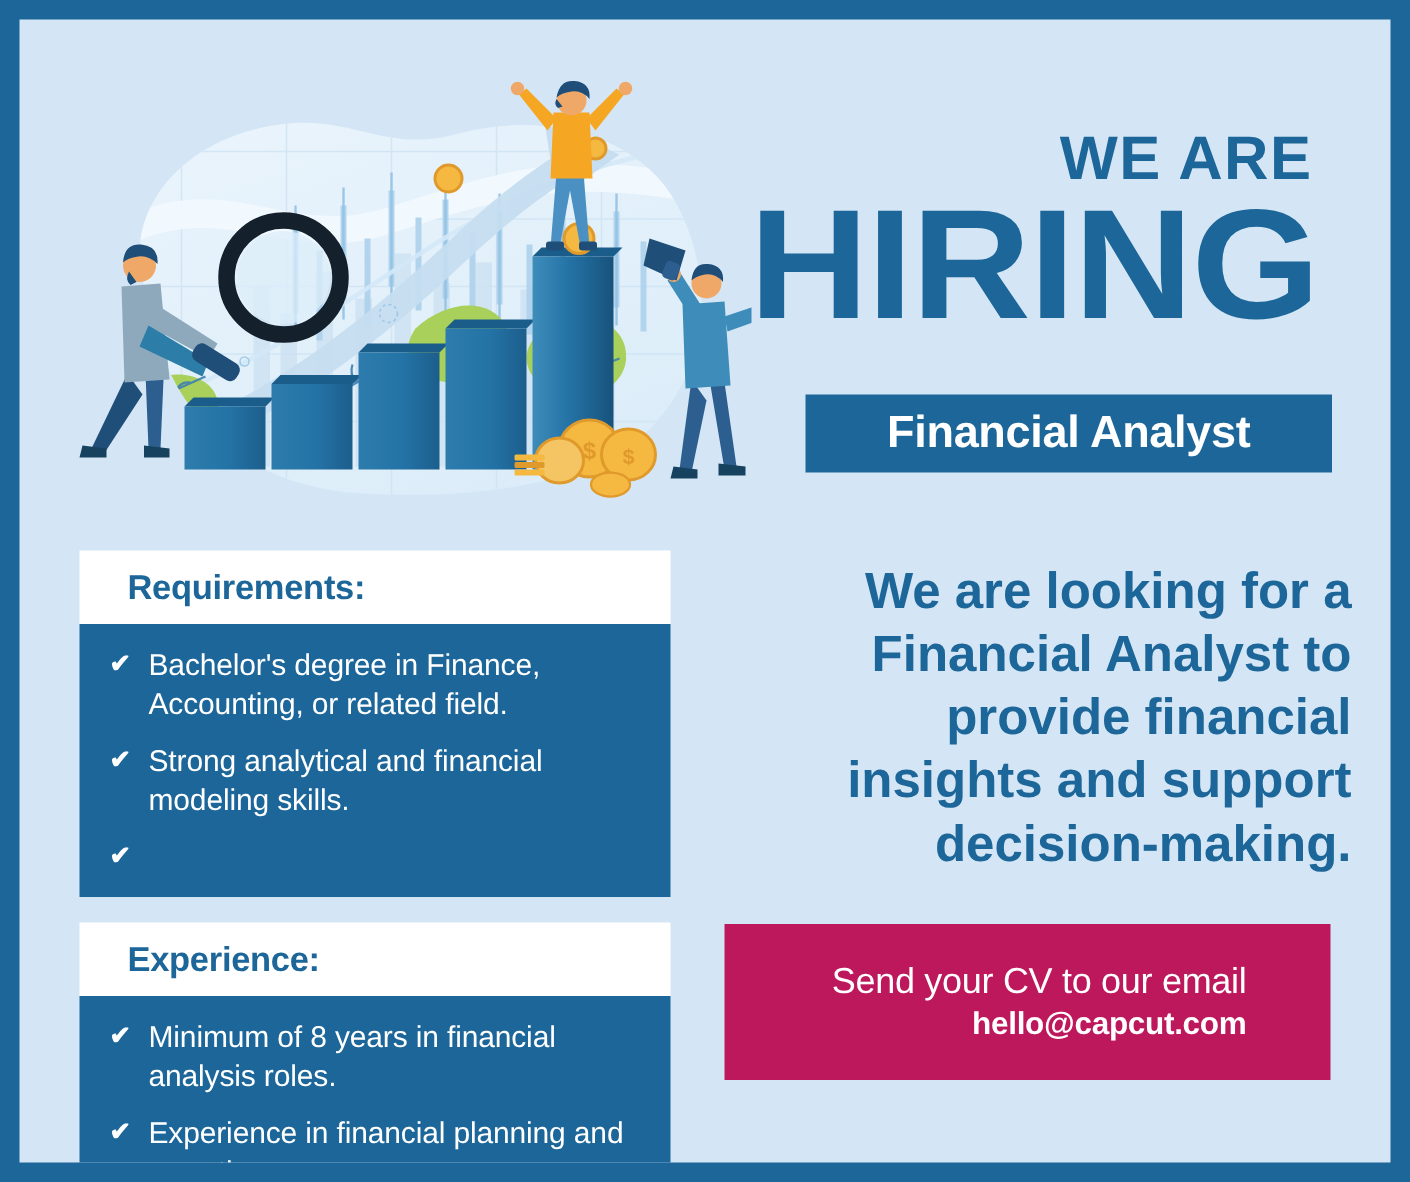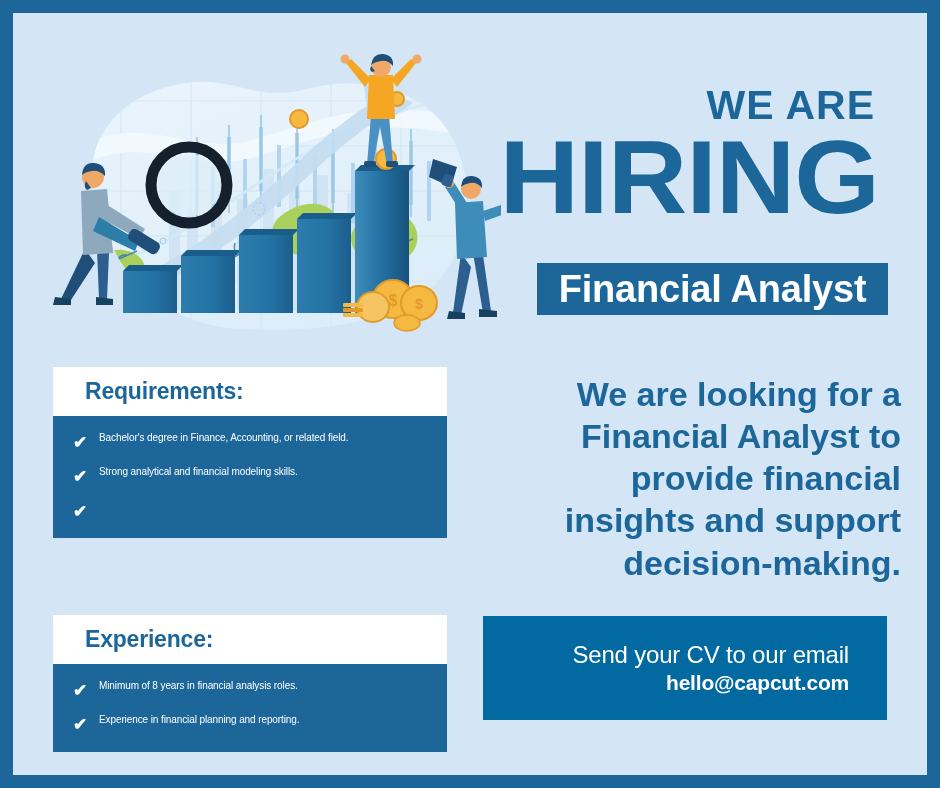--- a/index.html
+++ b/index.html
@@ -38,38 +38,38 @@
     color:#1C6699; line-height:1;
     transform:scaleX(1.06); transform-origin:right center;
   }
   #role-badge {
     position:absolute; left:524px; top:250px;
     width:351px; height:52px;
     background:#1C6699;
     display:flex; align-items:center; justify-content:center;
   }
   #role-badge span {
-    color:#FFFFFF; font-size:38px; font-weight:bold; letter-spacing:-0.2px;
+    color:#FFFFFF; font-size:30px; font-weight:bold; letter-spacing:-0.2px;
   }
 
   
   #description {
     position:absolute; left:500px; top:360px; width:388px;
     color:#1C6699; font-size:34px; font-weight:bold;
     line-height:1.24; text-align:right;
   }
 
   
   #cta {
     position:absolute; left:470px; top:603px;
     width:404px; height:104px;
-    background:#0369a1;
+    background:#be185d;
     display:flex; flex-direction:column;
     align-items:flex-end; justify-content:center;
-    padding-right:38px; gap:2px;
+    padding-right:56px; gap:2px;
   }
   #cta-line { color:#FFFFFF; font-size:24px; font-weight:400; letter-spacing:-0.2px; }
   #cta-email { color:#FFFFFF; font-size:21px; font-weight:bold; letter-spacing:-0.2px; }
 
   
   .panel { position:absolute; left:40px; width:394px; }
   .panel-head {
     background:#FFFFFF; height:49px;
     display:flex; align-items:center; padding-left:32px;
   }
@@ -78,21 +78,21 @@
   }
   .panel-body { background:#1C6699; padding:16px 14px 16px 14px; }
   .bullet { display:flex; align-items:flex-start; margin-bottom:13px; }
   .bullet:last-child { margin-bottom:0; }
   .check {
     color:#FFFFFF; font-size:17px; font-weight:bold;
     width:32px; flex:0 0 32px; line-height:1.25;
     text-align:left; padding-left:6px;
   }
   .btext {
-    color:#FFFFFF; font-size:10px; line-height:1.28;
+    color:#FFFFFF; font-size:20px; line-height:1.28;
     letter-spacing:-0.1px; flex:1;
   }
 
   #panel-requirements { top:354px; }
   #panel-experience  { top:554px;margin-top:48px; }
 </style>
 </head>
 <body>
 
 <div id="poster">

